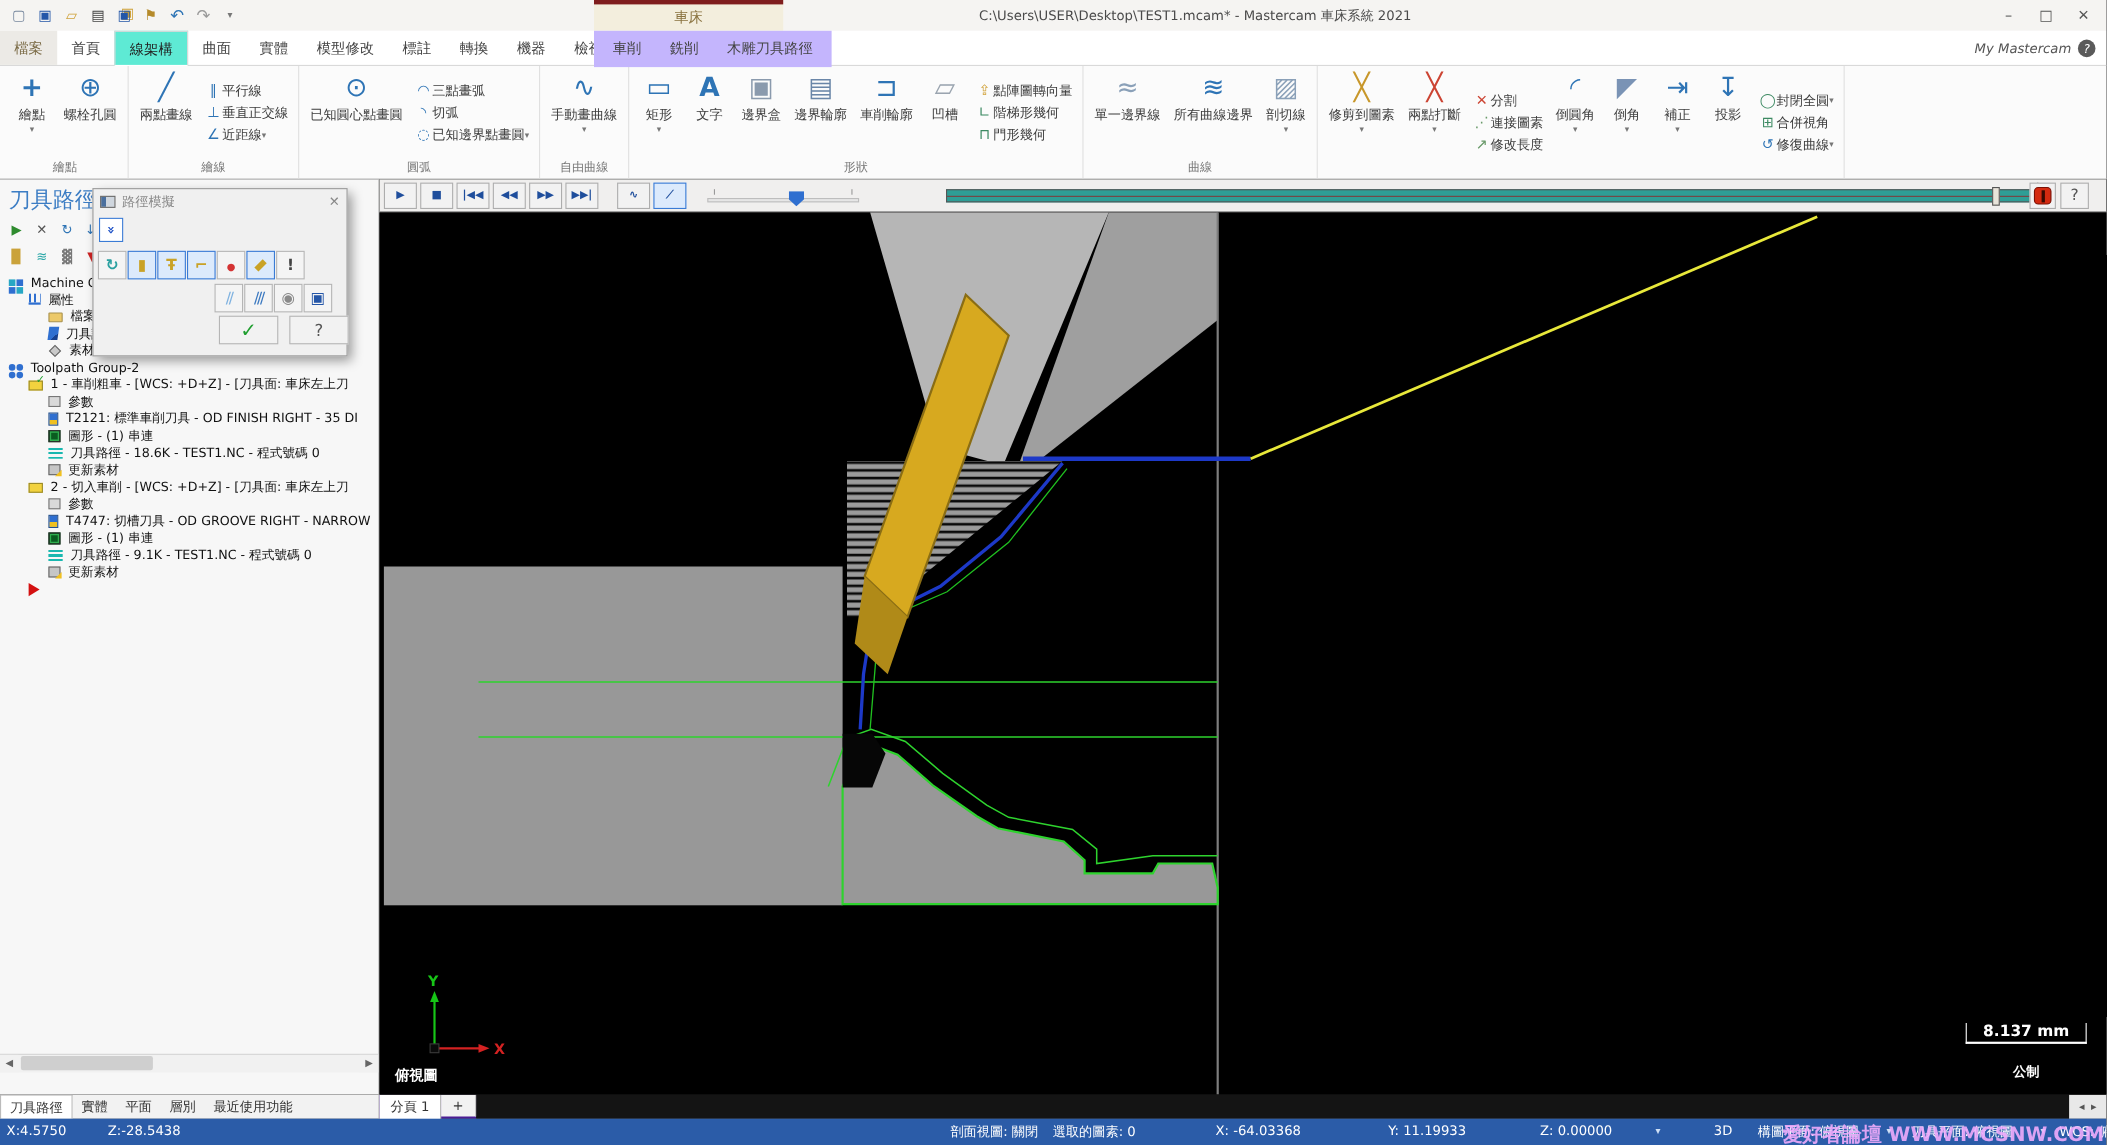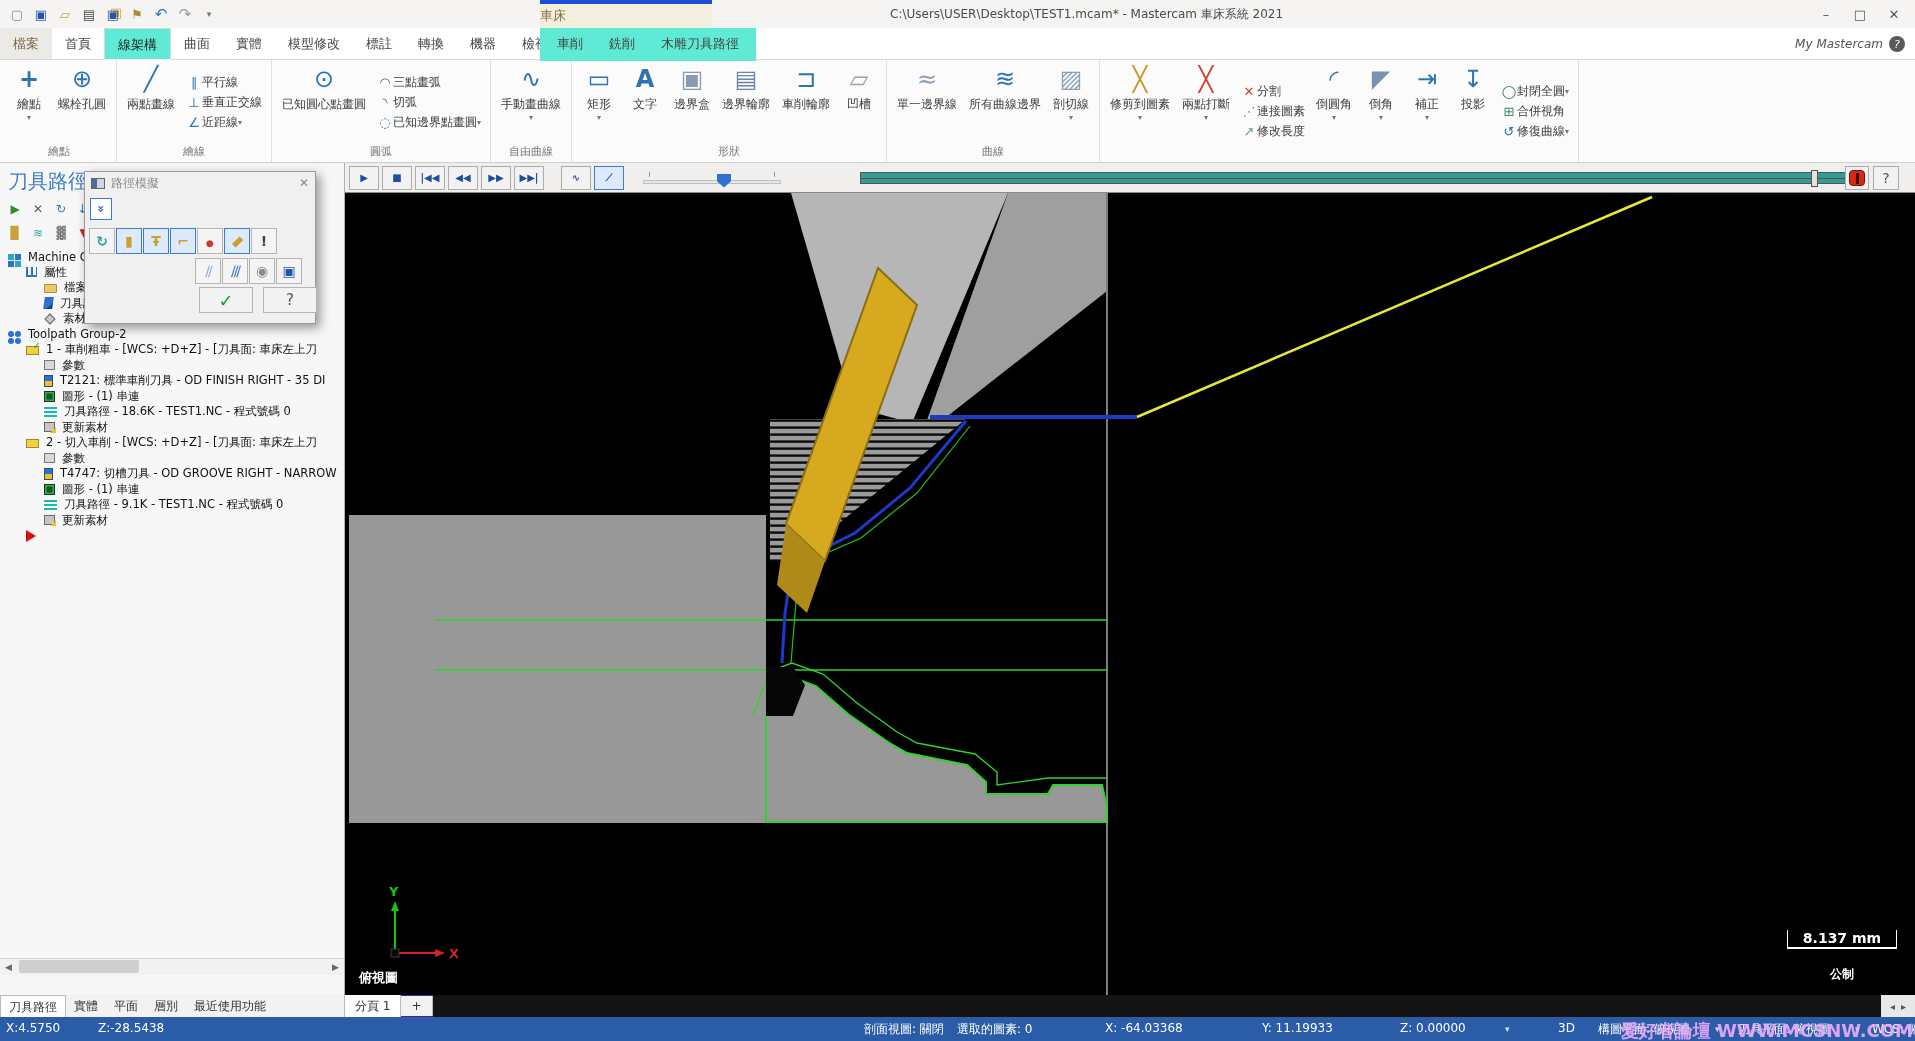--- a/index.html
+++ b/index.html
@@ -12,31 +12,31 @@
   .qat .qbtn{width:18px;height:18px;display:flex;align-items:center;justify-content:center;font-size:13px;cursor:default;}
   [data-icon="new-doc"]::before{content:"▢";color:#7a8aa0;}
   [data-icon="save"]::before{content:"▣";color:#2456a8;}
   [data-icon="open"]::before{content:"▱";color:#cfa23a;}
   [data-icon="print"]::before{content:"▤";color:#444;}
   [data-icon="save-as"]::before{content:"▣";color:#2456a8;text-shadow:3px -2px 0 #cfa23a;}
   [data-icon="capture"]::before{content:"⚑";color:#b58a2a;}
   [data-icon="undo"]::before{content:"↶";color:#2e74b5;font-size:15px;}
   [data-icon="redo"]::before{content:"↷";color:#9a9a9a;font-size:15px;}
   [data-icon="qat-dd"]::before{content:"▾";color:#777;font-size:9px;}
-  .context-head{position:absolute;left:540px;top:0;width:172px;height:28px;background:#f3eedd;border-top:4px solid #1d4ed8;display:flex;align-items:center;color:#8a7340;font-size:13px;}
+  .context-head{position:absolute;left:540px;top:0;width:172px;height:28px;background:#f3eedd;border-top:4px solid #7f1d1d;display:flex;align-items:center;justify-content:center;color:#8a7340;font-size:13px;}
   .win-title{position:absolute;left:890px;top:6px;color:#4a4a4a;font-size:12px;white-space:nowrap;}
   .win-controls{position:absolute;right:4px;top:0;height:28px;display:flex;}
   .win-controls span{width:34px;height:28px;display:flex;align-items:center;justify-content:center;color:#555;font-size:13px;}
 
   
   .tabrow{height:32px;background:#fff;border-bottom:1px solid #d9d9d9;position:relative;display:flex;align-items:stretch;}
   .tab{padding:7px 13px 6px;font-size:13px;color:#444;white-space:nowrap;}
   .tab[data-active="1"]{background:#5eead4;border:1px solid #d9d9d9;border-bottom:1px solid #fff;margin-bottom:-1px;color:#222;}
   .tab.file{color:#7a6a45;background:#eceae6;}
-  .context-tabs{position:absolute;left:540px;top:0;height:33px;background:#5eead4;display:flex;align-items:stretch;padding:0 4px;}
+  .context-tabs{position:absolute;left:540px;top:0;height:33px;background:#c4b5fd;display:flex;align-items:stretch;padding:0 4px;}
   .mymc{position:absolute;right:10px;top:8px;display:flex;align-items:center;gap:6px;color:#555;font-size:12px;font-style:italic;}
   .mymc .helpdot{width:16px;height:16px;border-radius:50%;background:#5a5a5a;color:#fff;display:flex;align-items:center;justify-content:center;font-size:11px;}
 
   
   .ribbon{height:103px;background:#fbfbfb;border-bottom:1px solid #cfcfcf;display:flex;align-items:stretch;padding-left:2px;}
   .rgroup{display:flex;flex-direction:column;border-right:1px solid #e0e0e0;padding:1px 5px 0;}
   .rgroup-content{display:flex;flex:1;align-items:stretch;gap:2px;}
   .rgroup-label{text-align:center;color:#777;font-size:11px;padding:1px 0 3px;}
   .rsec{display:flex;gap:2px;}
   .rsec[data-type="big"]{flex-direction:row;}
@@ -176,21 +176,21 @@
   .viewlabel{position:absolute;left:14px;bottom:8px;color:#fff;font-size:13px;font-weight:bold;z-index:3;}
   .scalebox{position:absolute;right:18px;bottom:12px;z-index:3;color:#fff;text-align:center;width:110px;}
   .scalebox .sline{border-bottom:2px solid #fff;border-left:1px solid #fff;border-right:1px solid #fff;padding:0 4px 1px;font-size:14px;font-weight:bold;}
   .scalebox .sunit{font-size:12px;font-weight:bold;padding-top:17px;}
 
   
   .bottombar{height:22px;display:flex;align-items:stretch;background:#111;}
   .ptabs{width:345px;background:#f2f2f2;display:flex;align-items:stretch;border-right:1px solid #bbb;}
   .ptab{padding:3px 8px;font-size:12px;color:#333;white-space:nowrap;}
   .ptab[data-active="1"]{background:#fff;border:1px solid #bbb;border-bottom:none;}
-  .vtabs{background:#4c1d95;display:flex;align-items:center;}
+  .vtabs{background:#4c1d95;display:flex;align-items:flex-start;}
   .vtab{padding:3px 10px;font-size:12px;color:#333;background:#fff;border-right:1px solid #bbb;}
   .vtab.add{background:#f2f2f2;}
   .bfill{flex:1;background:#141414;}
   .barrows{width:34px;background:#e8e8e8;display:flex;align-items:center;justify-content:center;gap:6px;color:#555;font-size:10px;}
 
   
   .statusbar{height:24px;background:#2b5ca8;position:relative;color:#fff;font-size:12px;}
   .statusbar span{position:absolute;top:4px;white-space:nowrap;}
   .caret{color:#cfe0f5;font-size:9px;}
   .watermark{position:absolute;right:2px;top:2px;color:#f0abfc;font-weight:bold;font-size:18px;opacity:.9;z-index:4;white-space:nowrap;}
@@ -373,20 +373,38 @@
           <span class="rdd"></span>
         </div>
           <div class="rbtn">
           <span class="ric" data-icon="turnprof"></span>
           <span class="rlb">車削輪廓</span>
           <span class="rdd"></span>
         </div>
           <div class="rbtn">
           <span class="ric" data-icon="relief"></span>
           <span class="rlb">凹槽</span>
+          <span class="rdd"></span>
+        </div>
+        </div>
+        <div class="rsec" data-type="col">
+
+      <div class="rbtn">
+          <span class="ric" data-icon="raster"></span>
+          <span class="rlb">點陣圖轉向量</span>
+          <span class="rdd"></span>
+        </div>
+          <div class="rbtn">
+          <span class="ric" data-icon="stair"></span>
+          <span class="rlb">階梯形幾何</span>
+          <span class="rdd"></span>
+        </div>
+          <div class="rbtn">
+          <span class="ric" data-icon="door"></span>
+          <span class="rlb">門形幾何</span>
           <span class="rdd"></span>
         </div>
         </div>
       </div>
     <div class="rgroup-label">形狀</div>
   </div>
     <div class="rgroup">
     <div class="rgroup-content">
 
     <div class="rsec" data-type="big">

